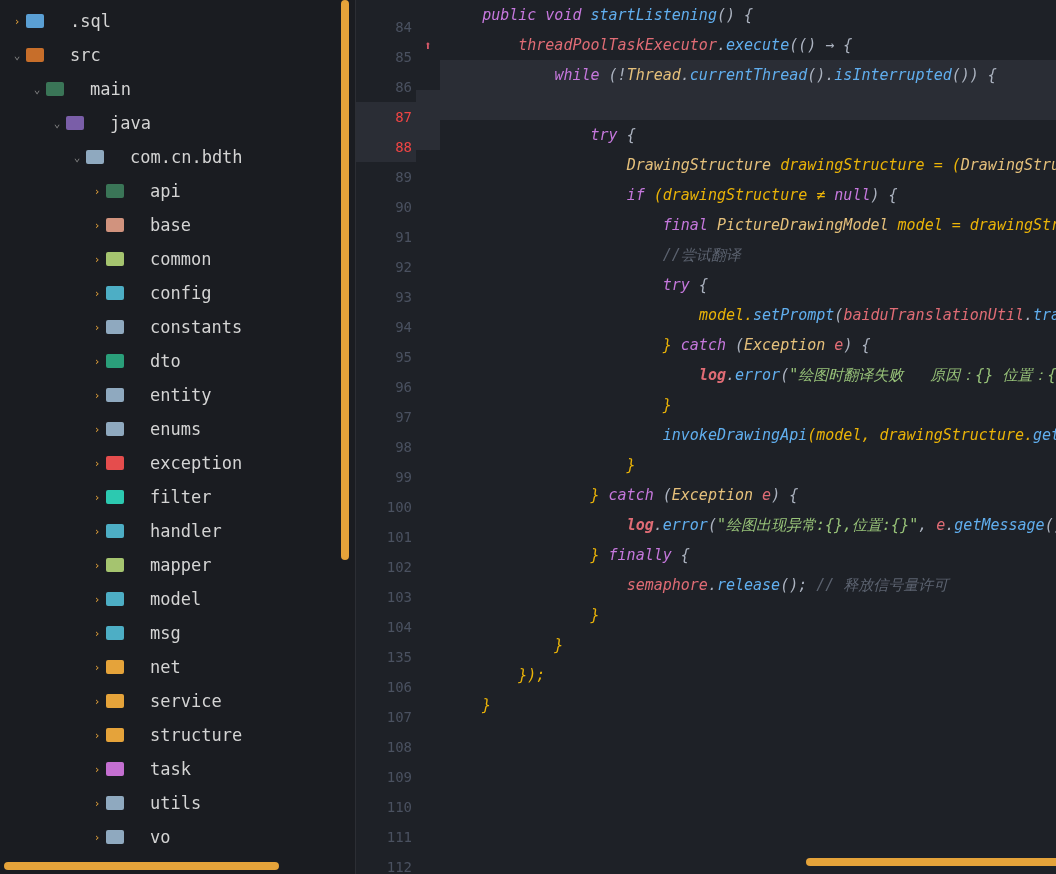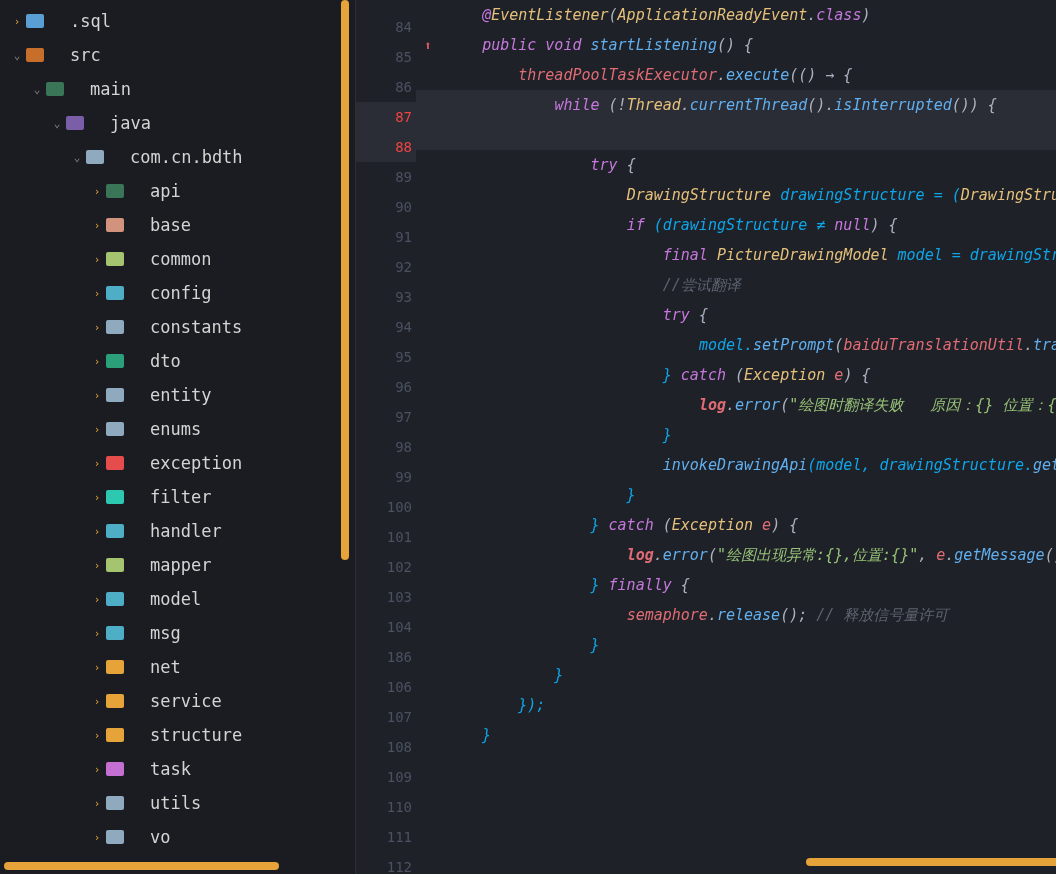--- a/index.html
+++ b/index.html
@@ -150,21 +150,21 @@
 .tok-annot-pre { color: #c678dd; }
 .tok-annot { color: #e5c07b; }
 .tok-type { color: #e5c07b; }
 .tok-method { color: #61afef; }
 .tok-field { color: #e06c75; }
 .tok-param { color: #e06c75; }
 .tok-punc { color: #abb2bf; }
 .tok-brace { color: #abb2bf; }
 .tok-str { color: #98c379; }
 .tok-comment { color: #5c6370; }
-.tok-plain { color: #0ea5e9; }
+.tok-plain { color: #eab308; }
 .editor-scroll-h {
   position: absolute;
   bottom: 8px;
   left: 450px;
   height: 8px;
   width: 480px;
   background: #e5a33a;
   border-radius: 4px;
 }
 </style>
@@ -319,21 +319,21 @@
       <div class="ln">95</div>
       <div class="ln">96</div>
       <div class="ln">97</div>
       <div class="ln">98</div>
       <div class="ln">99</div>
       <div class="ln">100</div>
       <div class="ln">101</div>
       <div class="ln">102</div>
       <div class="ln">103</div>
       <div class="ln">104</div>
-      <div class="ln">186</div>
+      <div class="ln">135</div>
       <div class="ln">106</div>
       <div class="ln">107</div>
       <div class="ln">108</div>
       <div class="ln">109</div>
       <div class="ln">110</div>
       <div class="ln">111</div>
       <div class="ln">112</div>
     </div>
   <div class="marker-col" id="markers">
       <div class="marker"></div>
@@ -362,21 +362,20 @@
       <div class="marker"></div>
       <div class="marker"></div>
       <div class="marker"></div>
       <div class="marker"></div>
       <div class="marker"></div>
       <div class="marker"></div>
       <div class="marker"></div>
       <div class="marker"></div>
     </div>
   <div class="code-area" id="code-area">
-    <div class="code-line"><span class="tok-plain">    </span><span class="tok-annot-pre">@</span><span class="tok-annot">EventListener</span><span class="tok-punc">(</span><span class="tok-type">ApplicationReadyEvent</span><span class="tok-punc">.</span><span class="tok-kw">class</span><span class="tok-punc">)</span></div>
     <div class="code-line"><span class="tok-plain">    </span><span class="tok-kw">public </span><span class="tok-kw">void </span><span class="tok-method">startListening</span><span class="tok-punc">() {</span></div>
     <div class="code-line"><span class="tok-plain">        </span><span class="tok-field">threadPoolTaskExecutor</span><span class="tok-punc">.</span><span class="tok-method">execute</span><span class="tok-punc">(() → {</span></div>
     <div class="code-line row-hl"><span class="tok-plain">            </span><span class="tok-kw">while </span><span class="tok-punc">(!</span><span class="tok-type">Thread</span><span class="tok-punc">.</span><span class="tok-method">currentThread</span><span class="tok-punc">().</span><span class="tok-method">isInterrupted</span><span class="tok-punc">()) {</span></div>
     <div class="code-line row-hl"></div>
     <div class="code-line"><span class="tok-plain">                </span><span class="tok-kw">try </span><span class="tok-brace">{</span></div>
     <div class="code-line"><span class="tok-plain">                    </span><span class="tok-type">DrawingStructure </span><span class="tok-plain">drawingStructure = (</span><span class="tok-type">DrawingStru</span></div>
     <div class="code-line"><span class="tok-plain">                    </span><span class="tok-kw">if </span><span class="tok-plain">(drawingStructure ≠ </span><span class="tok-kw">null</span><span class="tok-punc">) {</span></div>
     <div class="code-line"><span class="tok-plain">                        </span><span class="tok-kw">final </span><span class="tok-type">PictureDrawingModel </span><span class="tok-plain">model = drawingStr</span></div>
     <div class="code-line"><span class="tok-plain">                        </span><span class="tok-comment">//尝试翻译</span></div>
     <div class="code-line"><span class="tok-plain">                        </span><span class="tok-kw">try </span><span class="tok-brace">{</span></div>

